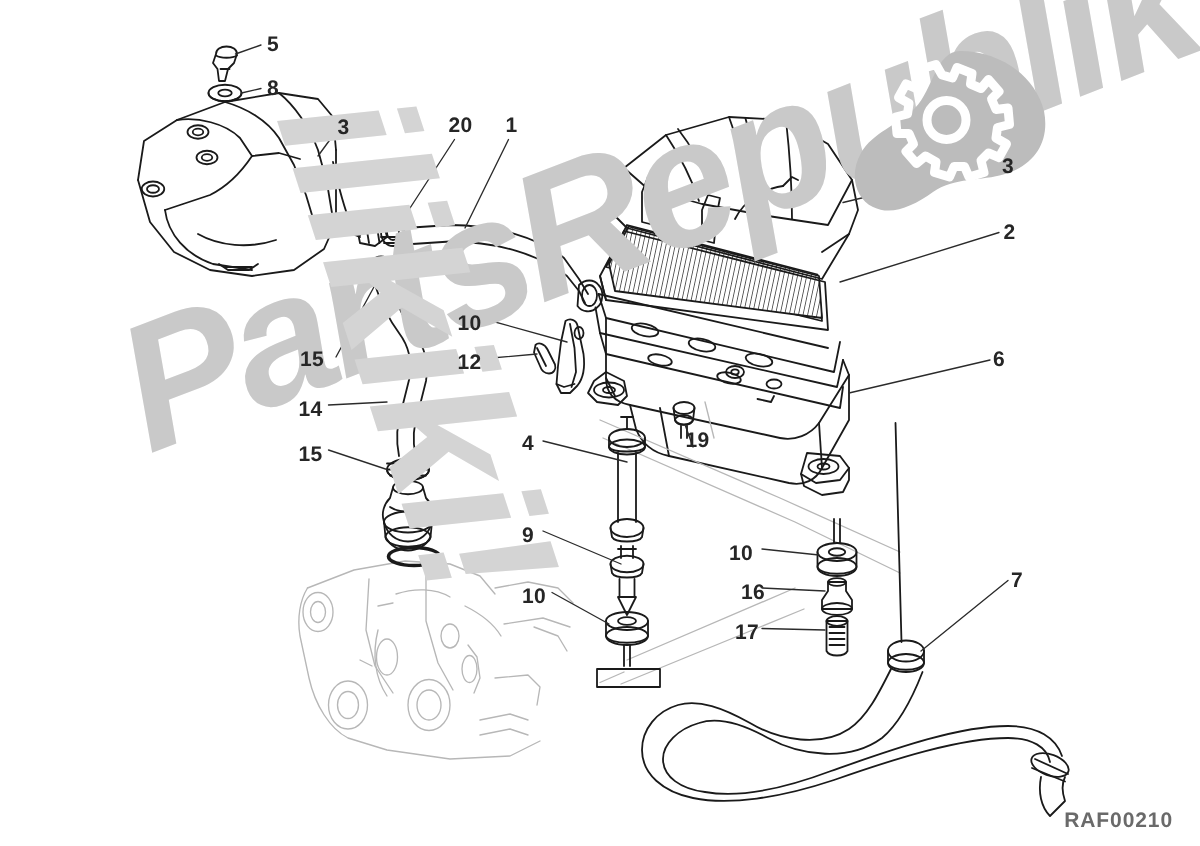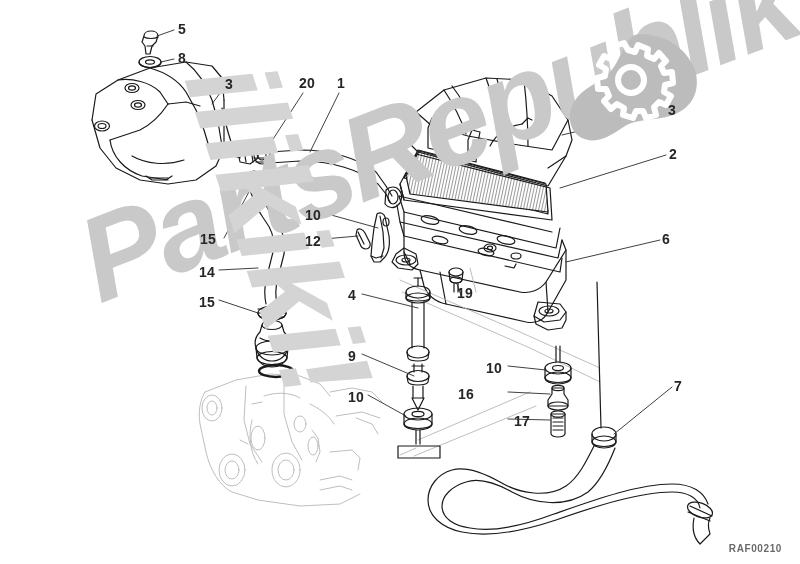--- a/index.html
+++ b/index.html
@@ -32,21 +32,21 @@
     color: #262626;
     line-height: 1;
     white-space: nowrap;
     letter-spacing: 0.2px;
   }
   #diagram-code {
     position: absolute;
     right: 18px;
     bottom: 10px;
     font-family: "Liberation Sans", sans-serif;
-    font-size: 10px;
+    font-size: 14px;
     font-weight: bold;
     color: #6a6a6a;
     letter-spacing: 0.6px;
   }
   .wm-text {
     position: absolute;
     font-family: "Liberation Sans", sans-serif;
     font-weight: bold;
     color: #c9c9c9;
     white-space: nowrap;
@@ -413,19 +413,19 @@
   <div class="callout" style="left:305px;top:234px">12</div>
   <div class="callout" style="left:662px;top:232px">6</div>
   <div class="callout" style="left:200px;top:232px">15</div>
   <div class="callout" style="left:199px;top:265px">14</div>
   <div class="callout" style="left:199px;top:295px">15</div>
   <div class="callout" style="left:348px;top:288px">4</div>
   <div class="callout" style="left:457px;top:286px">19</div>
   <div class="callout" style="left:348px;top:349px">9</div>
   <div class="callout" style="left:348px;top:390px">10</div>
   <div class="callout" style="left:486px;top:361px">10</div>
-  <div class="callout" style="left:458px;top:387px">16</div>
-  <div class="callout" style="left:514px;top:414px">17</div>
+  <div class="callout" style="left:494px;top:387px">16</div>
+  <div class="callout" style="left:490px;top:414px">17</div>
   <div class="callout" style="left:674px;top:379px">7</div>
 
   <div id="diagram-code">RAF00210</div>
 
 </div>
 
 </body></html>

